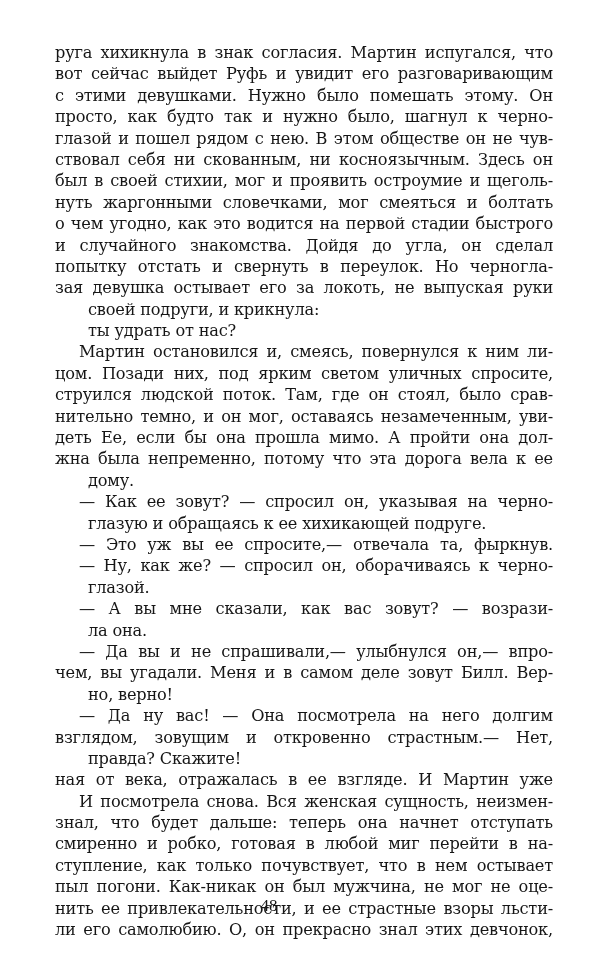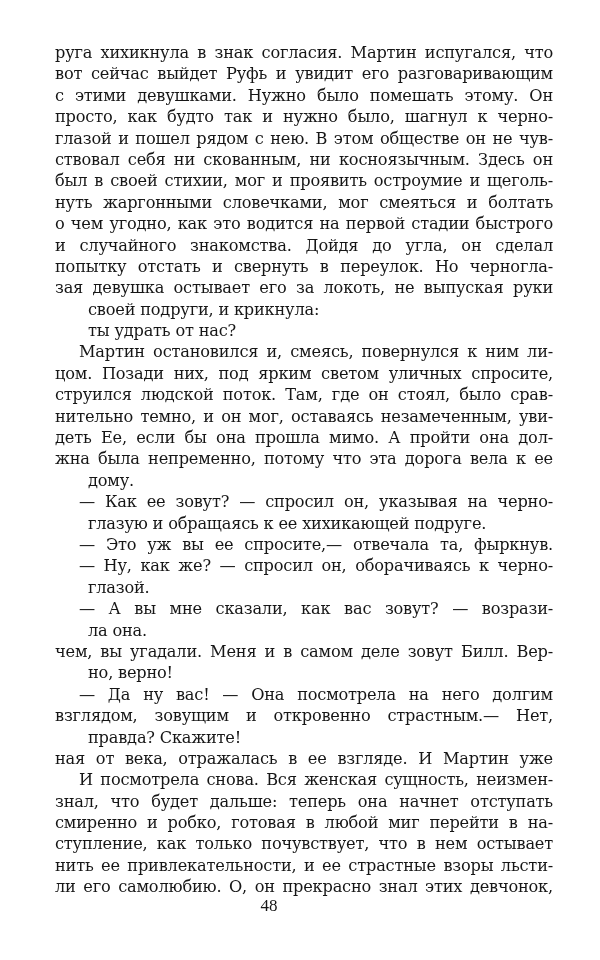--- a/index.html
+++ b/index.html
@@ -47,26 +47,28 @@
     <span class="line">деть Ее, если бы она прошла мимо. А пройти она дол-</span>
     <span class="line">жна была непременно, потому что эта дорога вела к ее</span>
     <span class="line last">дому.</span>
     <span class="line indent">— Как ее зовут? — спросил он, указывая на черно-</span>
     <span class="line last">глазую и обращаясь к ее хихикающей подруге.</span>
     <span class="line indent">— Это уж вы ее спросите,— отвечала та, фыркнув.</span>
     <span class="line indent">— Ну, как же? — спросил он, оборачиваясь к черно-</span>
     <span class="line last">глазой.</span>
     <span class="line indent">— А вы мне сказали, как вас зовут? — возрази-</span>
     <span class="line last">ла она.</span>
+    <span class="line indent">— Да вы и не спрашивали,— улыбнулся он,— впро-</span>
     <span class="line">чем, вы угадали. Меня и в самом деле зовут Билл. Вер-</span>
     <span class="line last">но, верно!</span>
     <span class="line indent">— Да ну вас! — Она посмотрела на него долгим</span>
     <span class="line">взглядом, зовущим и откровенно страстным.— Нет,</span>
     <span class="line last">правда? Скажите!</span>
     <span class="line">ная от века, отражалась в ее взгляде. И Мартин уже</span>
     <span class="line indent">И посмотрела снова. Вся женская сущность, неизмен-</span>
     <span class="line">знал, что будет дальше: теперь она начнет отступать</span>
     <span class="line">смиренно и робко, готовая в любой миг перейти в на-</span>
     <span class="line">ступление, как только почувствует, что в нем остывает</span>
+    <span class="line">пыл погони. Как-никак он был мужчина, не мог не оце-</span>
     <span class="line">нить ее привлекательности, и ее страстные взоры льсти-</span>
     <span class="line">ли его самолюбию. О, он прекрасно знал этих девчонок,</span>
   </div>
 <div class="page-number">48</div>
 
 </body></html>

